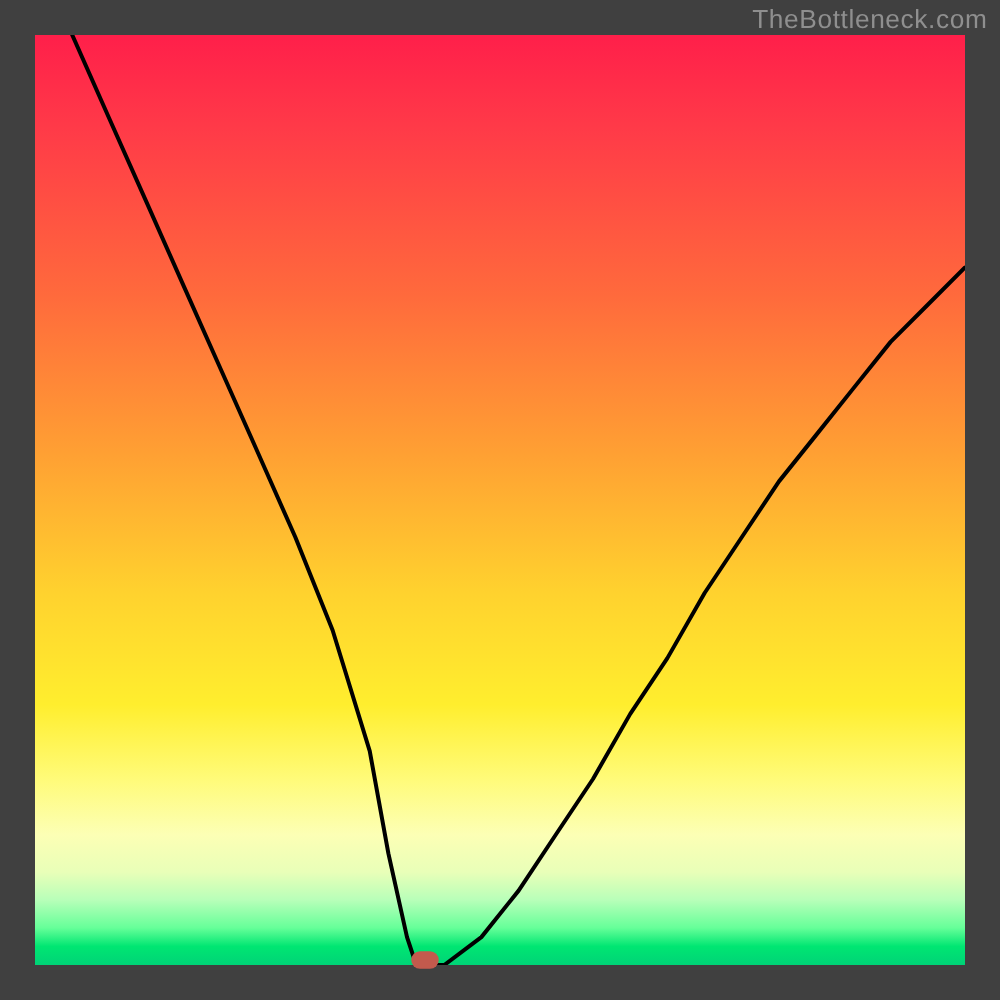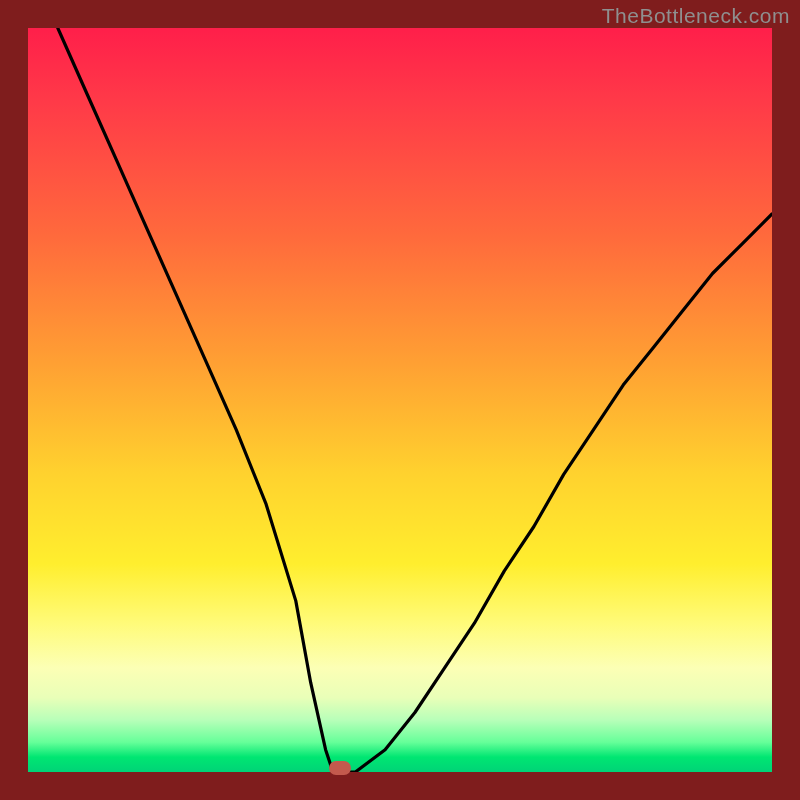--- a/index.html
+++ b/index.html
@@ -10,21 +10,21 @@
     background: #000;
     overflow: hidden;
     font-family: Arial, Helvetica, sans-serif;
   }
   .frame {
     position: absolute;
     top: 0;
     left: 0;
     width: 800px;
     height: 800px;
-    background: #7f1d1d;
+    background: #404040;
   }
   .plot {
     position: absolute;
     top: 28px;
     left: 28px;
     width: 744px;
     height: 744px;
     
     background: linear-gradient(
       to bottom,

